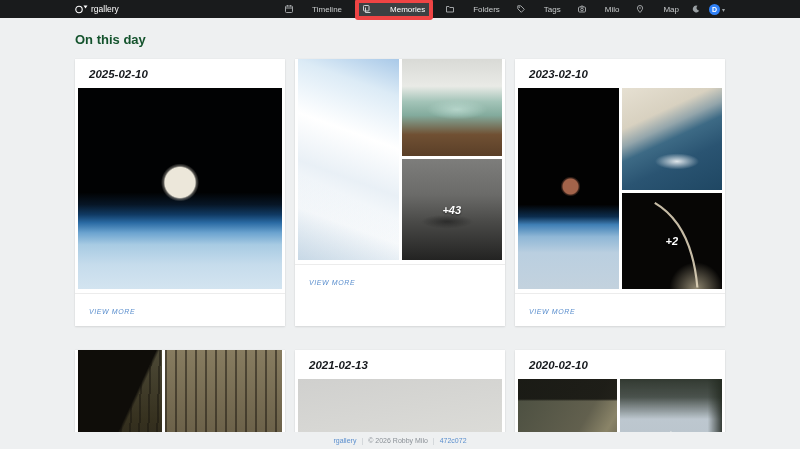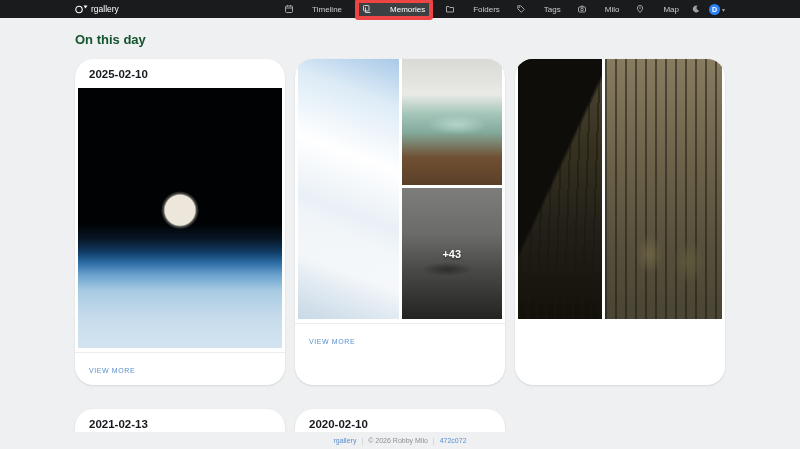--- a/index.html
+++ b/index.html
@@ -31,25 +31,26 @@
   .caret { color:#9aa0a3; font-size:6px; }
   .theme-icon { color:#9aa0a3; font-size:7px; line-height:1; cursor:pointer; }
 
   
   main { padding:0 75px; }
   .heading { font-size:13px; font-weight:bold; color:#14532d; margin:14px 0 12px; }
 
   .grid { display:grid; grid-template-columns:repeat(3,1fr); column-gap:10px; row-gap:24px; }
 
   .card {
-    background:#fff; border-radius:18px; overflow:hidden;
+    background:#fff; border-radius:0; overflow:hidden;
     box-shadow:0 1px 2px rgba(0,0,0,.10), 0 0 1px rgba(0,0,0,.08);
+    font-style:italic;
   }
   .card-header { padding:9px 14px 8px; font-size:11.5px; font-weight:bold; color:#16191d; }
-  .card-body { padding:0 3px; height:260px; }
+  .card-body { padding:0 3px; height:201px; }
   .card-body.single .photo { height:100%; }
   .card-body.split { display:grid; grid-template-columns:1fr 1fr; gap:3px; }
   .col-stack { display:grid; grid-template-rows:48.5% 1fr; gap:3px; height:100%; }
   .card-body.pair-a { display:grid; grid-template-columns:41% 1fr; gap:3px; }
   .card-body.pair-b { display:grid; grid-template-columns:48.5% 1fr; gap:3px; }
   .photo { position:relative; overflow:hidden; background:#ccc; cursor:pointer; }
   .more-overlay {
     position:absolute; inset:0; display:flex; align-items:center; justify-content:center;
     color:#fff; font-size:11px; font-weight:bold; text-shadow:0 1px 2px rgba(0,0,0,.6);
   }
@@ -240,20 +241,39 @@
           <div class="photo ph-ocean">
             <div class="more-overlay">+43</div>
           </div>
         </div>
       </div>
       <div class="card-footer">
         <a class="view-more">VIEW MORE</a>
       </div>
     </section>
 
+    <section class="card">
+      <div class="card-header">2023-02-10</div>
+      <div class="card-body split">
+        <div class="photo ph-moon-night"></div>
+        <div class="col-stack" style="grid-template-rows:50.5% 1fr;">
+          <div class="photo ph-coast"></div>
+          <div class="photo ph-launch">
+            <div class="glow"></div>
+            <svg viewBox="0 0 92 97" preserveAspectRatio="none">
+              <path d="M30 10 Q64 32 69 95" stroke="#e8dcc2" stroke-width="2" fill="none" opacity="0.85"></path>
+            </svg>
+            <div class="more-overlay">+2</div>
+          </div>
+        </div>
+      </div>
+      <div class="card-footer">
+        <a class="view-more">VIEW MORE</a>
+      </div>
+    </section>
 
     <section class="card">
       <div class="card-body pair-a">
         <div class="photo ph-tent"></div>
         <div class="photo ph-soldiers"></div>
       </div>
     </section>
 
     <section class="card">
       <div class="card-header">2021-02-13</div>

